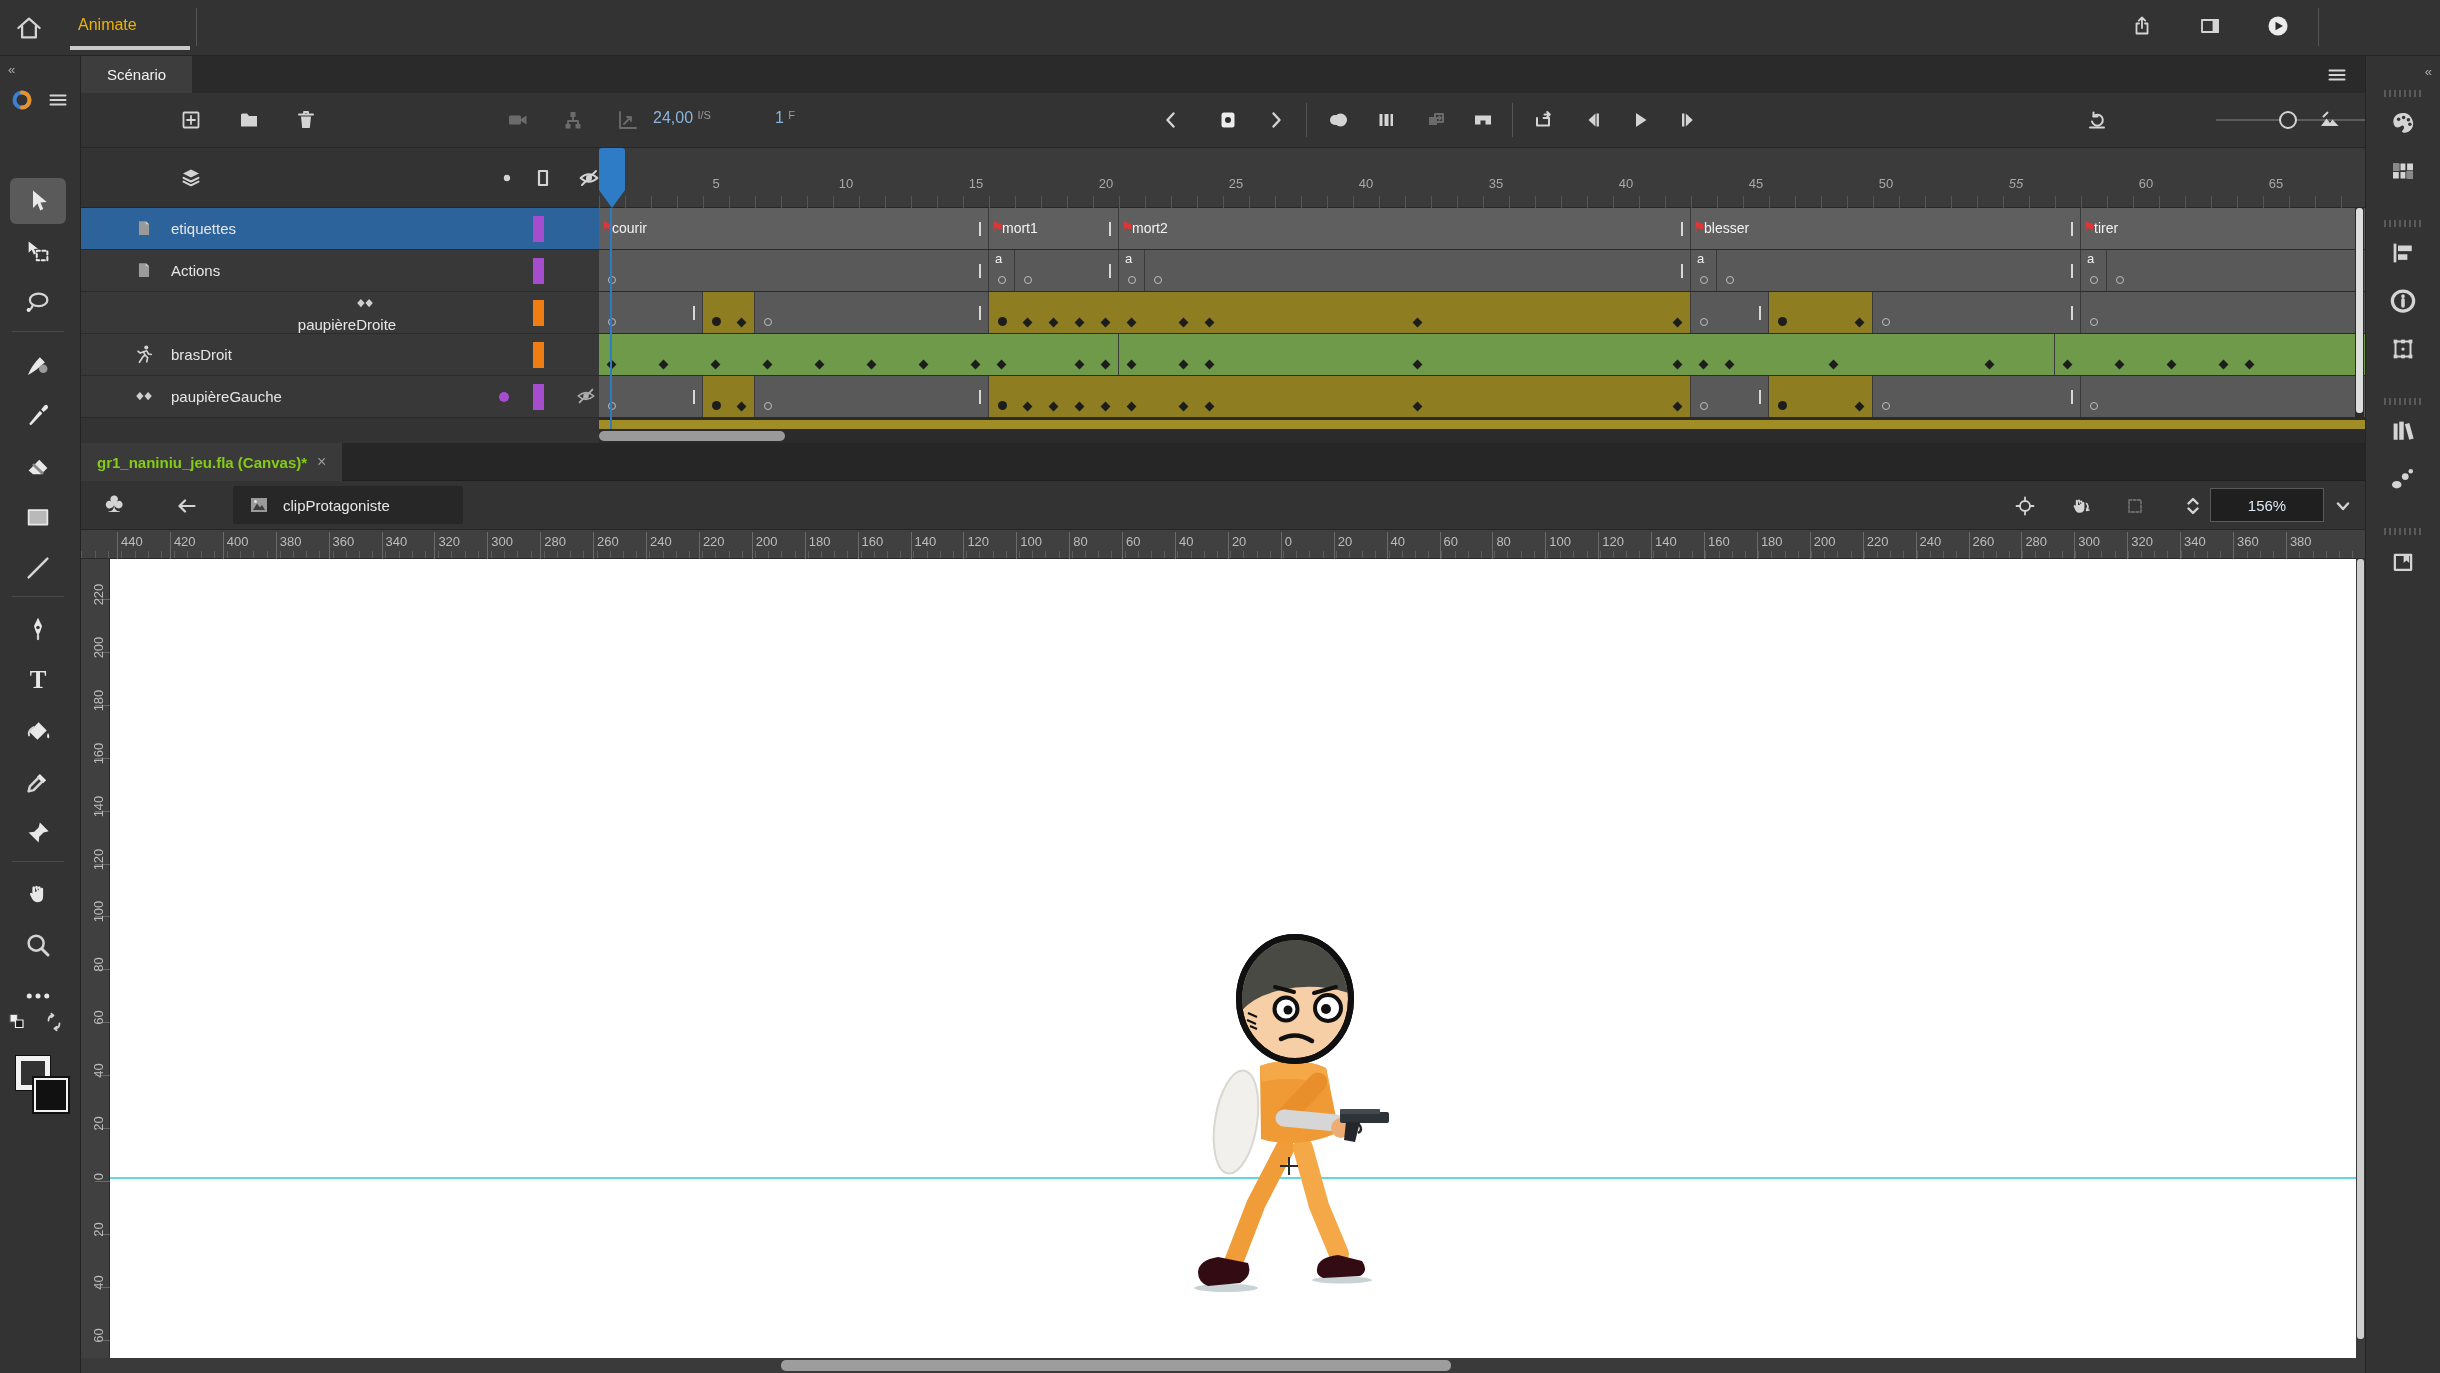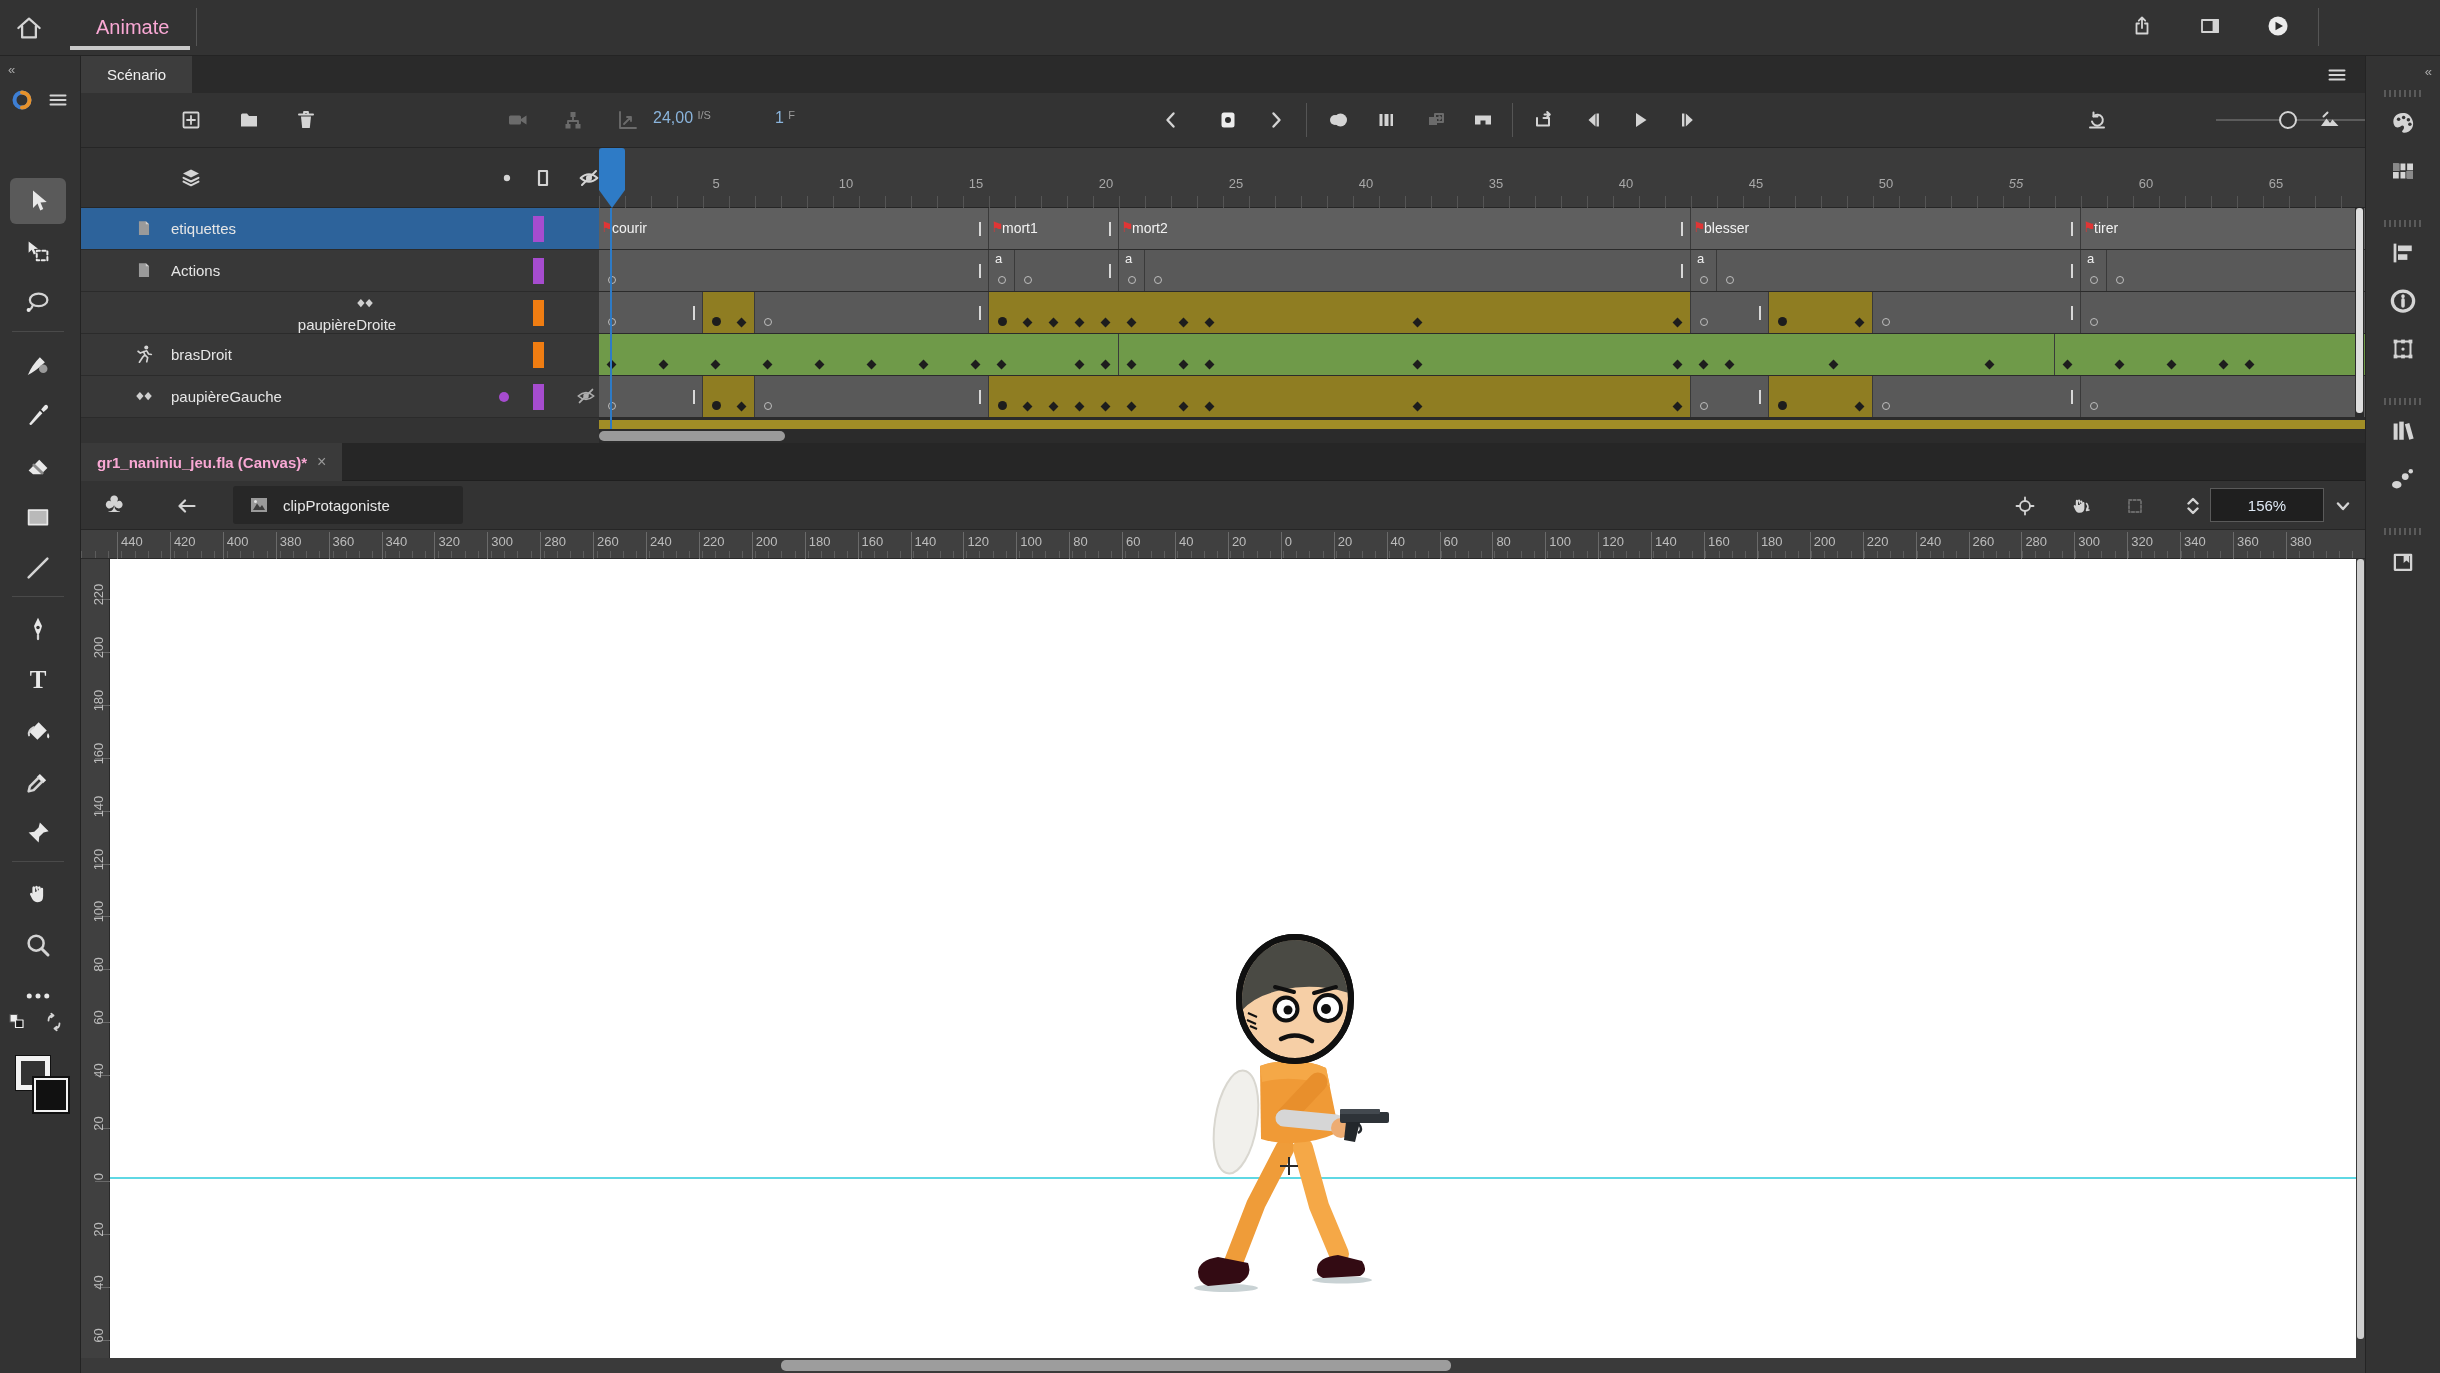--- a/index.html
+++ b/index.html
@@ -8,21 +8,21 @@
   #root { position:relative; width:2440px; height:1373px; background:#333; }
   .abs { position:absolute; }
   .ibtn { position:absolute; width:28px; height:28px; display:flex; align-items:center; justify-content:center; }
   .ibtn svg { width:24px; height:24px; }
   .dim { opacity:.35; }
   svg { display:block; }
 
   
   #menubar { position:absolute; left:0; top:0; width:2440px; height:56px; background:#333; border-bottom:1px solid #242424; }
   #home-btn { position:absolute; left:14px; top:13px; width:30px; height:30px; }
-  #app-tab { position:absolute; left:96px; top:16px; font-size:20px; color:#f9a8d4; }
+  #app-tab { position:absolute; left:78px; top:16px; font-size:16px; color:#eab308; }
   #app-underline { position:absolute; left:70px; top:46px; width:120px; height:4px; background:#c9c9c9; }
   #menubar .vsep { position:absolute; top:8px; width:1px; height:38px; background:#555; }
   #menu-items { position:absolute; left:208px; top:0; height:56px; display:flex; align-items:center; gap:28px; }
   .menu-item { font-size:16px; color:#e4e4e4; cursor:default; }
   #menubar-right { position:absolute; right:148px; top:12px; display:flex; gap:40px; }
 
   
   #toolbar-left { position:absolute; left:0; top:56px; width:81px; height:1317px; background:#333; border-right:1px solid #232323; }
   #tools-collapse { position:absolute; left:8px; top:6px; font-size:13px; color:#aaa; letter-spacing:-2px; }
   .tool { position:absolute; left:10px; width:56px; height:46px; display:flex; align-items:center; justify-content:center; border-radius:6px; }
@@ -86,21 +86,21 @@
   #fr-hthumb { position:absolute; left:0; top:2px; width:186px; height:10px; background:#9a9a9a; border-radius:5px; }
   #playhead-head { position:absolute; left:518px; top:0; width:26px; height:60px; background:#2e7bc6; border-radius:3px 3px 6px 6px; clip-path:polygon(0 0,100% 0,100% 70%,50% 100%,0 70%); }
   #playhead-line { position:absolute; left:529px; top:60px; width:2px; height:221px; background:#2e7bc6; }
   #tl-vscroll { position:absolute; left:2274px; top:60px; width:9px; height:210px; background:#2b2b2b; }
   #tl-vthumb { position:absolute; left:1px; top:0; width:7px; height:205px; background:#dedede; border-radius:3px; }
 
   
   #docarea { position:absolute; left:81px; top:443px; width:2284px; height:930px; background:#333; }
   #doc-tabbar { position:absolute; left:0; top:0; width:2284px; height:38px; background:#262626; border-bottom:1px solid #1f1f1f; }
   #doc-tab { position:absolute; left:0; top:0; height:38px; padding:0 16px; background:#3a3a3a; display:flex; align-items:center; gap:10px; }
-  #doc-title { font-size:15px; font-weight:bold; color:#f9a8d4; }
+  #doc-title { font-size:15px; font-weight:bold; color:#84cc16; }
   #doc-close { font-size:16px; color:#9a9a9a; }
   #editbar { position:absolute; left:0; top:38px; width:2284px; height:49px; background:#333; border-bottom:1px solid #262626; }
   #crumb-scene { position:absolute; left:24px; top:6px; font-size:28px; color:#d4d4d4; }
   #crumb-pill { position:absolute; left:152px; top:5px; width:230px; height:38px; background:#272727; border-radius:3px; display:flex; align-items:center; gap:12px; padding:0 14px; }
   #crumb-name { font-size:15px; color:#e8e8e8; }
   #zoom-box { position:absolute; left:2129px; top:7px; width:114px; height:34px; background:#1f1f1f; border:1px solid #5a5a5a; display:flex; align-items:center; justify-content:center; }
   #zoom-value { font-size:15px; color:#dfe9f5; }
   #hruler { position:absolute; left:0; top:87px; width:2284px; height:29px; background:#404040; border-bottom:1px solid #2a2a2a;
      background-image:repeating-linear-gradient(90deg, #5c5c5c 0 1px, transparent 1px 13.2px); background-position:14px bottom; background-size:100% 7px; background-repeat:repeat-x; }
   .hr-num { position:absolute; top:4px; font-size:13px; color:#bcbcbc; }

